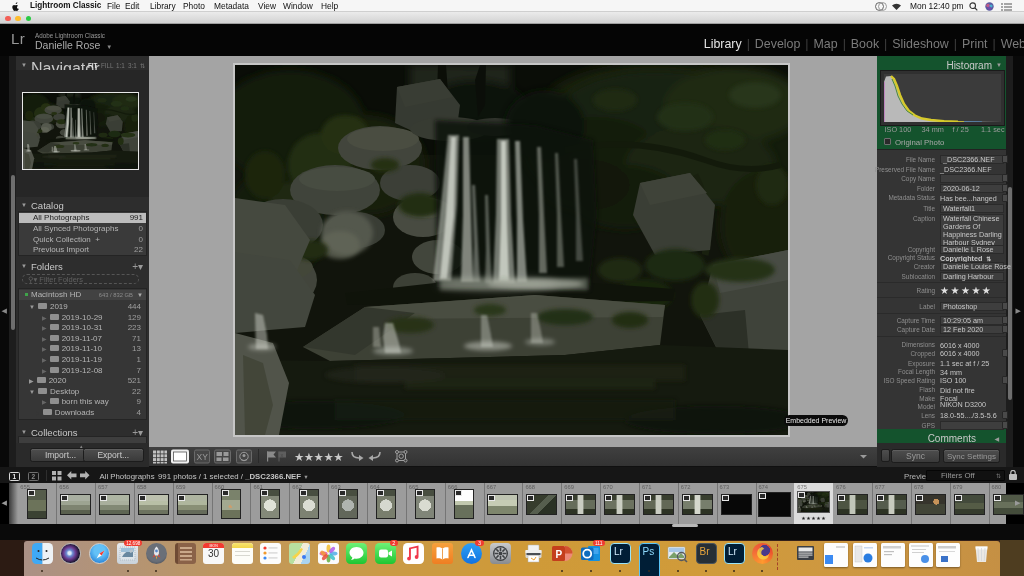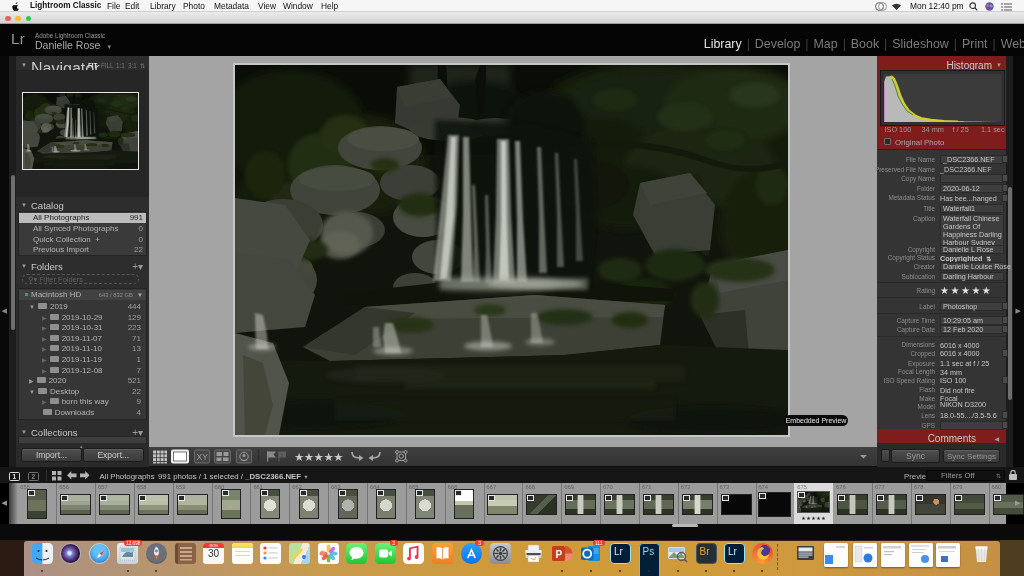--- a/index.html
+++ b/index.html
@@ -30,21 +30,21 @@
 .collapsearrow{color:#888;font-size:7px;}
 
 #lpanel{left:16px;top:56px;width:133px;height:391px;background:#2d2d2d;font-size:8px;color:#b5b5b5;}
 .phead{position:absolute;left:0;width:133px;height:11px;color:#c9c9c9;font-size:9.5px;}
 .phead .tri{position:absolute;left:5px;top:2px;font-size:6px;color:#9a9a9a;}
 .phead .nm{position:absolute;left:15px;top:0;}
 .phead .plus{position:absolute;right:6px;top:0;color:#9a9a9a;font-size:10px;}
 .row{position:absolute;left:2px;width:123px;height:10px;line-height:10px;}
 .row .cnt{position:absolute;right:3px;color:#9f9f9f;}
 
-#rpanel{left:877px;top:56px;width:129px;height:391px;background:#7f1d1d;font-size:8px;}
+#rpanel{left:877px;top:56px;width:129px;height:391px;background:#14532d;font-size:8px;}
 .lbl{position:absolute;left:-6px;width:64px;color:#8f8f8f;text-align:right;font-size:6.4px;white-space:nowrap;}
 .val{position:absolute;left:63px;color:#c8c8c8;font-size:7.2px;white-space:nowrap;}
 .fld{background:#3e3e3e;border:1px solid #2a2a2a;width:64px;padding:0 0 0 2px;height:9px;line-height:8px;}
 .fld[style*="height:36px"]{line-height:8.2px;}
 .ic{position:absolute;left:124.5px;width:6px;height:8px;background:#4a4a4a;border:1px solid #262626;border-radius:1px;}
 
 #content{left:149px;top:56px;width:728px;height:391px;background:#a4a4a4;}
 #photo{left:233px;top:63px;width:557px;height:374px;border:2px solid #c6c6c6;background:#171a12;}
 #embpill{left:784px;top:415px;width:64px;height:11px;background:#0b0b0b;border-radius:5.5px;color:#e8e8e8;font-size:7px;text-align:center;line-height:11px;}
 #toolbar{left:149px;top:447px;width:728px;height:20px;background:linear-gradient(#404040,#333333);border-bottom:1px solid #101010;}
@@ -426,21 +426,21 @@
 
   <div class="phead" style="top:371px">
       <span class="tri">▼</span>
       <span class="nm">Collections</span>
       <span class="plus">+▾</span>
     </div>
   <div class="abs" style="left:2px;top:380px;width:129px;height:7px;background:#3e3e3e;border:1px solid #242424;border-bottom:none"></div>
 
   <div class="abs" style="left:0;top:387px;width:133px;height:24px;background:#2a2a2a"></div>
   <div class="abs" style="left:64px;top:387px;width:4px;height:3px;color:#888;font-size:5px">▴</div>
-  <div class="btn" style="left:5px;top:391.5px;width:61px">Import...</div>
+  <div class="btn" style="left:14px;top:391.5px;width:61px">Import...</div>
   <div class="btn" style="left:66.5px;top:391.5px;width:61.5px">Export...</div>
 </div>
 
 <div class="abs" id="rpanel">
   <div style="position:absolute;right:14px;top:4px;font-size:10px;color:#c9c9c9">Histogram</div>
   <div style="position:absolute;right:4px;top:6px;font-size:6px;color:#9a9a9a">▼</div>
   <div class="abs" style="left:3px;top:14px;width:124.7px;height:56px;background:#303030;border:1px solid #1a1a1a">
     <svg width="117" height="48" viewBox="0 0 117 48" style="position:absolute;left:3px;top:3px;background:#3b3b3b">
       <path d="M0 48 L0 8 L2 2.5 L7 2 L10 5 L13 12 L16 21 L20 30 L25 37 L31 41.5 L38 44.5 L47 46 L60 47.2 L117 48 Z" fill="#b9b9b9"></path>
       <path d="M7 2 L10 5 L13 12 L16 21 L20 30 L25 37 L31 41.5 L38 44.5 L47 46 L60 47.2 L74 47.7" fill="none" stroke="#d6c92c" stroke-width="2.4"></path>

